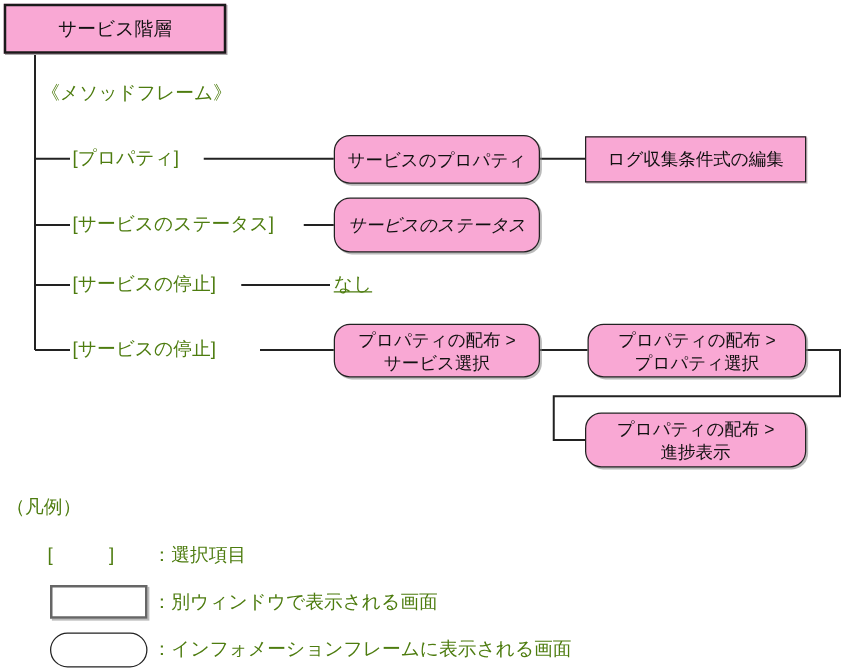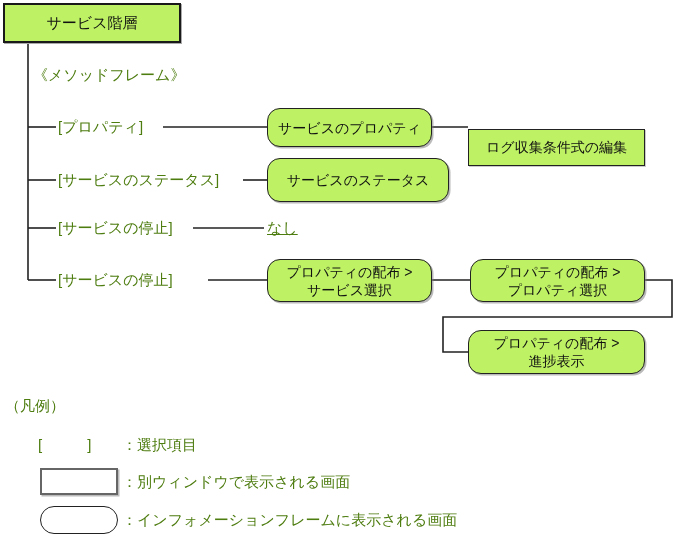--- a/index.html
+++ b/index.html
@@ -18,40 +18,39 @@
     font-size:15px;
     line-height:1.2;
     white-space:nowrap;
     color:#4d7c0f;
   }
   .box{
     position:absolute;
     box-sizing:border-box;
     display:flex;align-items:center;justify-content:center;
     text-align:center;
-    background:#bef264;
+    background:#f9a8d4;
     font-size:14px;
     color:#111;
   }
   .root-box{
     border:2px solid #1a1a1a;
     box-shadow:1px 1px 0 #aaa;
     font-size:15px;
   }
   .frame-screen{
     border:1.5px solid #222;
     border-radius:13px;
     box-shadow:1.5px 1.5px 0 rgba(130,130,130,.55);
     line-height:18px;
     white-space:pre-line;
   }
   .window-screen{
     border:1.5px solid #222;
     box-shadow:1px 1px 0 rgba(150,150,150,.5);
-    margin-top:20px;
   }
   .legend-rect{
     position:absolute;box-sizing:border-box;background:#fff;
     border:2px solid #666;
     box-shadow:1.5px 1.5px 0 #bbb;
   }
   .legend-rounded{
     position:absolute;box-sizing:border-box;background:#fff;
     border:1.6px solid #222;
     border-radius:14px;
@@ -92,21 +91,21 @@
 
   <div class="txt" style="left:267px;top:228px;text-decoration:underline;">なし</div>
 
   <div class="box frame-screen" style="left:267px;top:108px;width:165px;height:39px;">
     <span>サービスのプロパティ</span>
   </div>
   <div class="box window-screen" style="left:468px;top:109px;width:177px;height:37px;">
     <span>ログ収集条件式の編集</span>
   </div>
 
-  <div class="box frame-screen" style="left:267px;top:158px;width:182px;height:44px;">
+  <div class="box frame-screen" style="left:267px;top:158px;width:165px;height:44px;font-style:italic;">
     <span>サービスのステータス</span>
   </div>
 
   <div class="box frame-screen" style="left:267px;top:259px;width:165px;height:43px;">
     <span>プロパティの配布 &gt;
 サービス選択</span>
   </div>
   <div class="box frame-screen" style="left:470px;top:259px;width:175px;height:43px;">
     <span>プロパティの配布 &gt;
 プロパティ選択</span>

